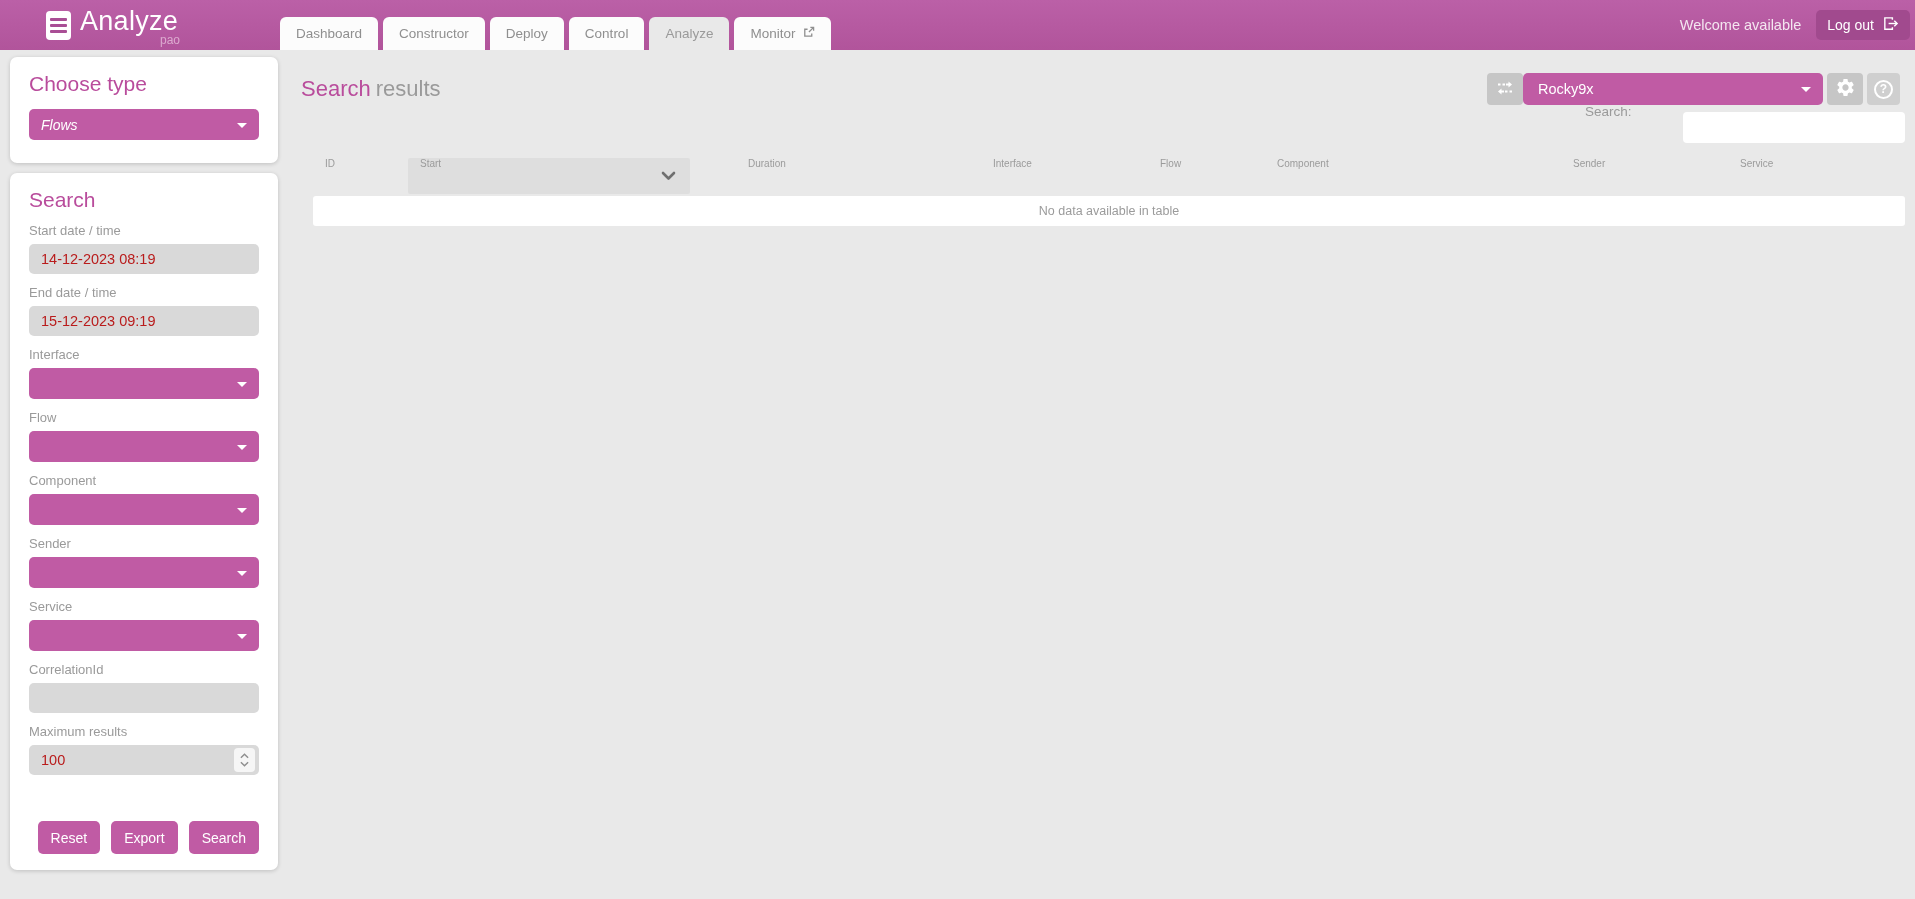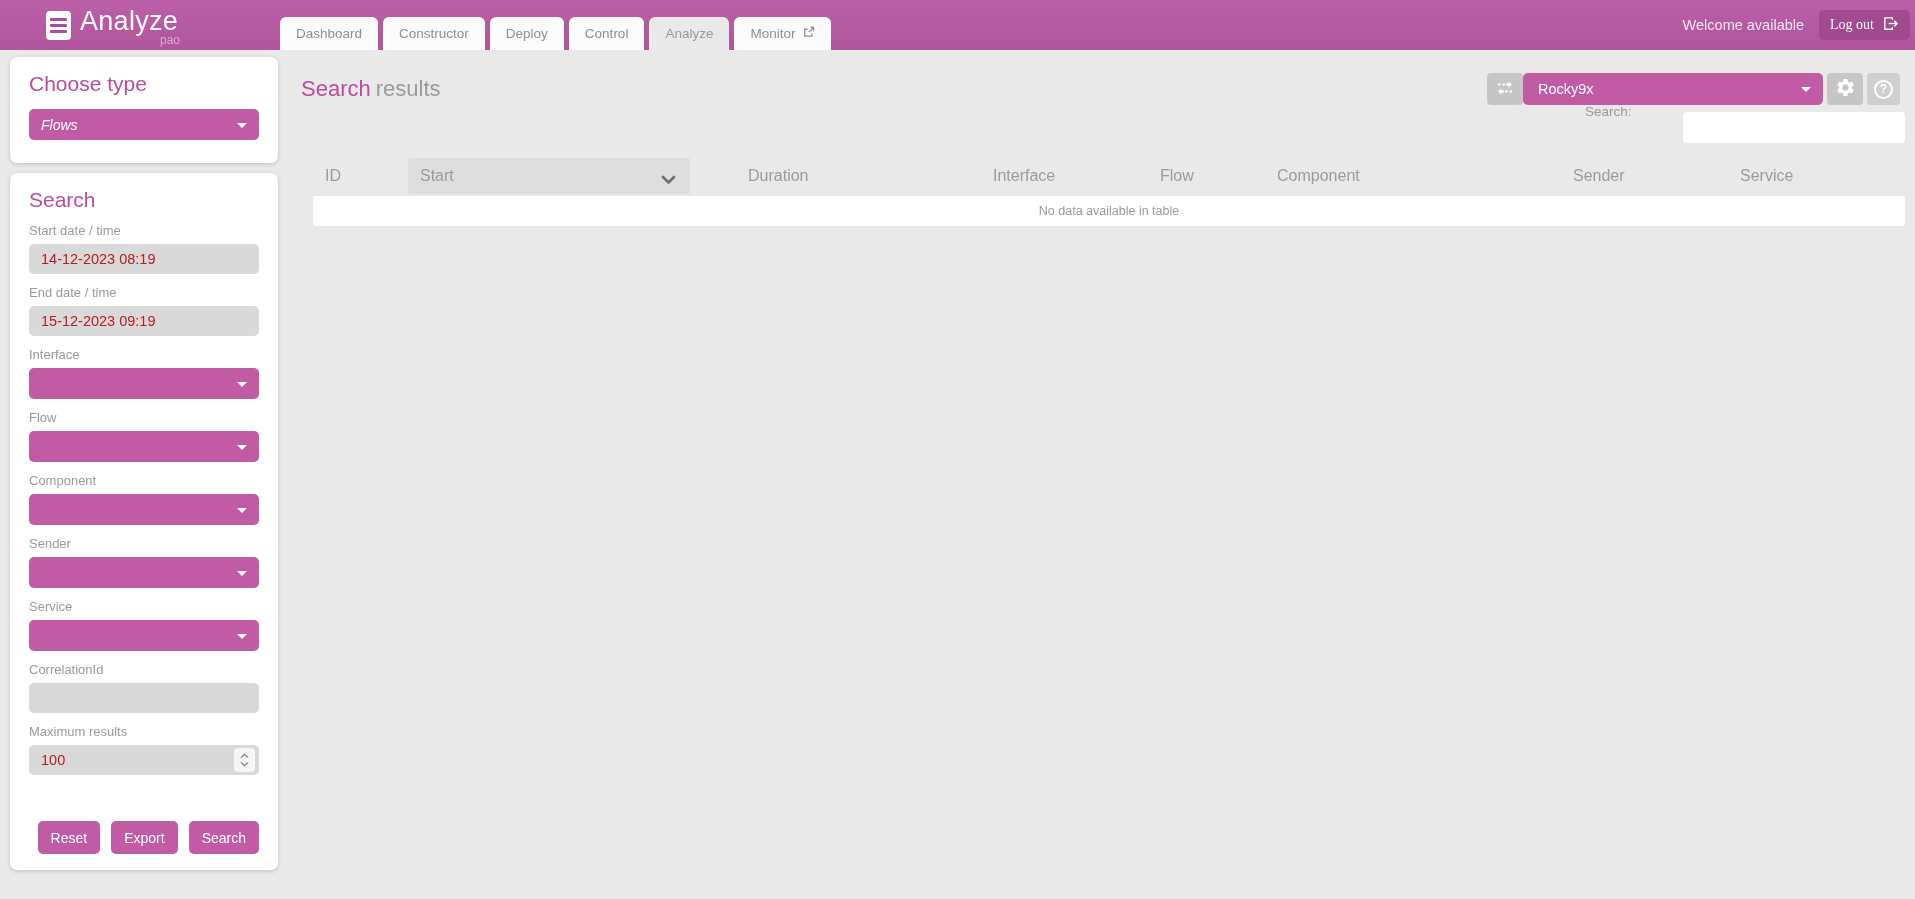--- a/index.html
+++ b/index.html
@@ -39,21 +39,21 @@
     display:flex; align-items:center; gap:7px; cursor:pointer; white-space:nowrap;
   }
   .tab.active { background:#e9e9e9; color:#9a9a9a; }
   .header-right {
     position:absolute; right:5px; top:0; height:50px;
     display:flex; align-items:center; gap:15px;
   }
   .welcome { color:#f4e6f0; font-size:14.5px; }
   .logout-btn {
     background:#a14a8e; color:#ffffff; border:none; border-radius:5px;
-    height:30px; padding:0 11px; font-size:14px; font-family:Liberation Serif, serif;
+    height:30px; padding:0 11px; font-size:14px; font-family:Liberation Sans, sans-serif;
     display:flex; align-items:center; gap:8px; cursor:pointer;
   }
   
   .card {
     position:absolute; left:10px; width:268px; background:#ffffff;
     border-radius:7px; box-shadow:0 1px 4px rgba(0,0,0,.18); padding:15px 19px;
   }
   .card-choose { top:57px; height:106px; }
   .card-search { top:173px; height:697px; }
   .card-heading { color:#b94c9c; font-size:21px; font-weight:400; }
@@ -110,22 +110,22 @@
   .tsearch-input {
     position:absolute; left:1683px; top:112px; width:222px; height:31px;
     background:#ffffff; border:none; border-radius:4px; padding:0 10px;
     font-size:13.5px; color:#555; font-family:inherit;
   }
   .thead {
     position:absolute; left:313px; top:158px; width:1592px; height:36px;
     display:grid; grid-template-columns:95px 305px 268px 167px 117px 296px 167px 177px;
   }
   .th {
-    position:relative; display:flex; align-items:center;
-    padding-left:12px; color:#9b9b9b; font-size:16px; cursor:pointer;
+    position:relative; display:flex; 
+    padding-left:12px; color:#9b9b9b; font-size:10px; cursor:pointer;
   }
   .th.sorted::before {
     content:""; position:absolute; left:0; right:23px; top:0; bottom:0;
     background:#dedede; border-radius:2px;
   }
   .th .th-label { position:relative; }
   .sort-chevron { position:absolute; right:37px; top:13px; }
   .no-data-row {
     position:absolute; left:313px; top:196px; width:1592px; height:30px;
     background:#ffffff; border-radius:3px;

